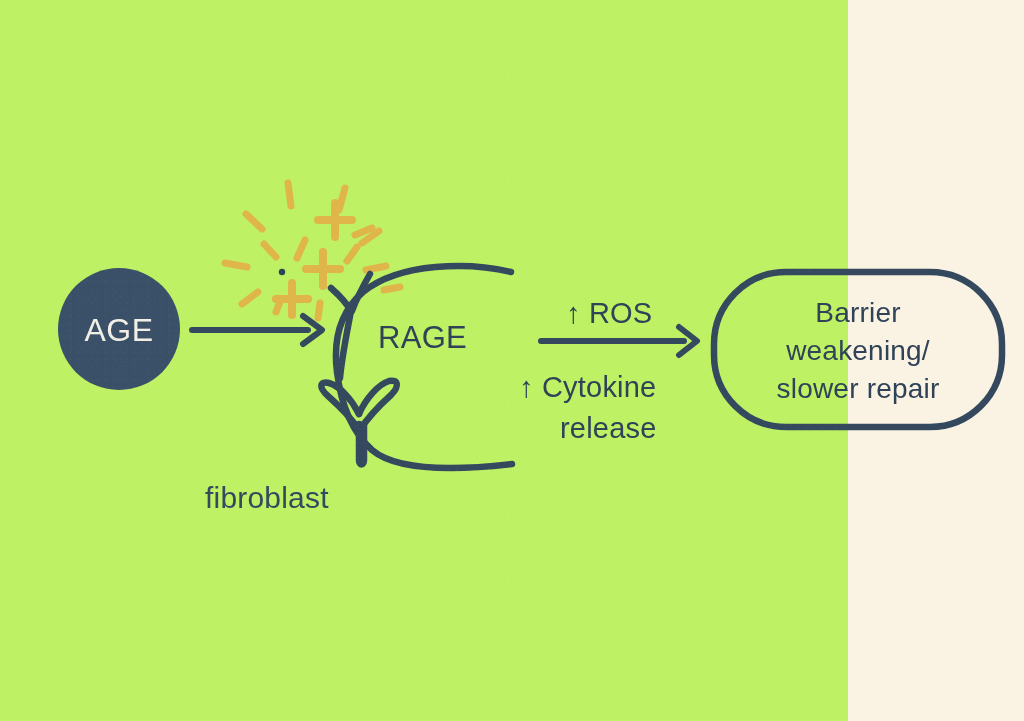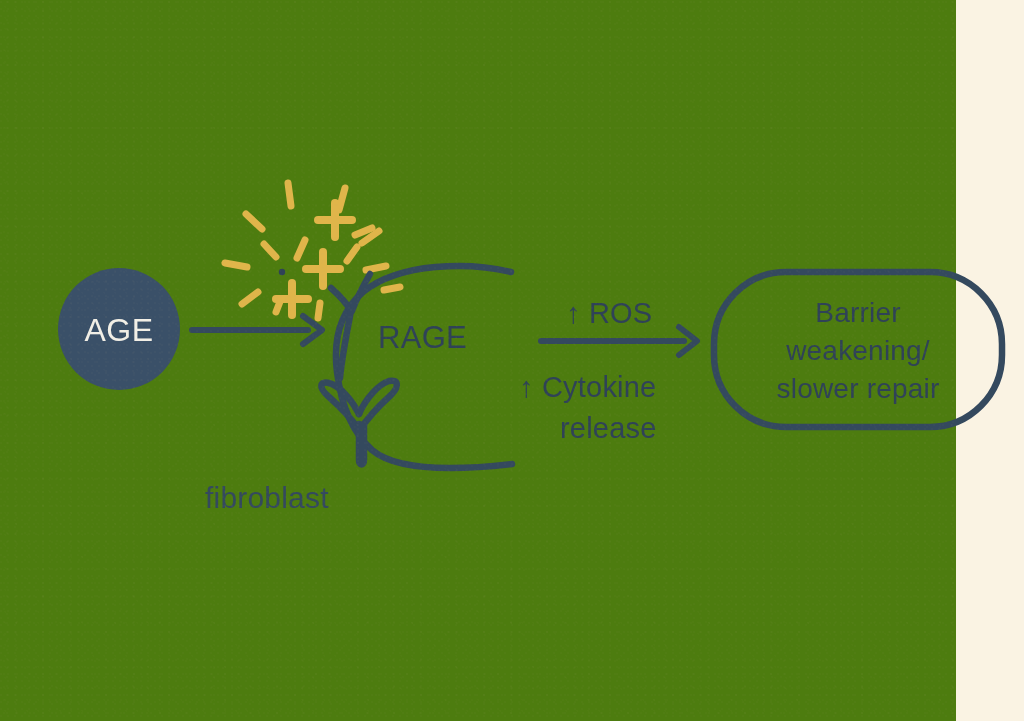--- a/index.html
+++ b/index.html
@@ -5,22 +5,22 @@
   html,body{margin:0;padding:0;}
   body{
     width:1024px;height:721px;
     background:#FAF3E3;
     font-family:"Liberation Sans", sans-serif;
     overflow:hidden;
     position:relative;
   }
   #stage{
     position:absolute;inset:0;
-    width:956px;height:721px;
-    background:#4d7c0f;
+    width:848px;height:721px;
+    background:#bef264;
   }
   svg#diagram{display:block;width:1024px;height:721px;}
   .lbl{font-family:"Liberation Sans", sans-serif;fill:#34495E;}
   .age-lbl{font-size:32px;fill:#F2EFE6;letter-spacing:0.5px;}
   .rage-lbl{font-size:31px;fill:#2F4257;letter-spacing:0.3px;}
   .fib-lbl{font-size:30px;fill:#34495E;letter-spacing:0.2px;}
   .mid-lbl{font-size:29px;fill:#2F4257;letter-spacing:0.2px;}
   .box-lbl{font-size:28px;fill:#2F4257;letter-spacing:0.2px;}
   .stroke-navy{stroke:#34495E;fill:none;stroke-linecap:round;stroke-linejoin:round;}
   .gold{stroke:#E0B54A;fill:none;stroke-linecap:round;}

